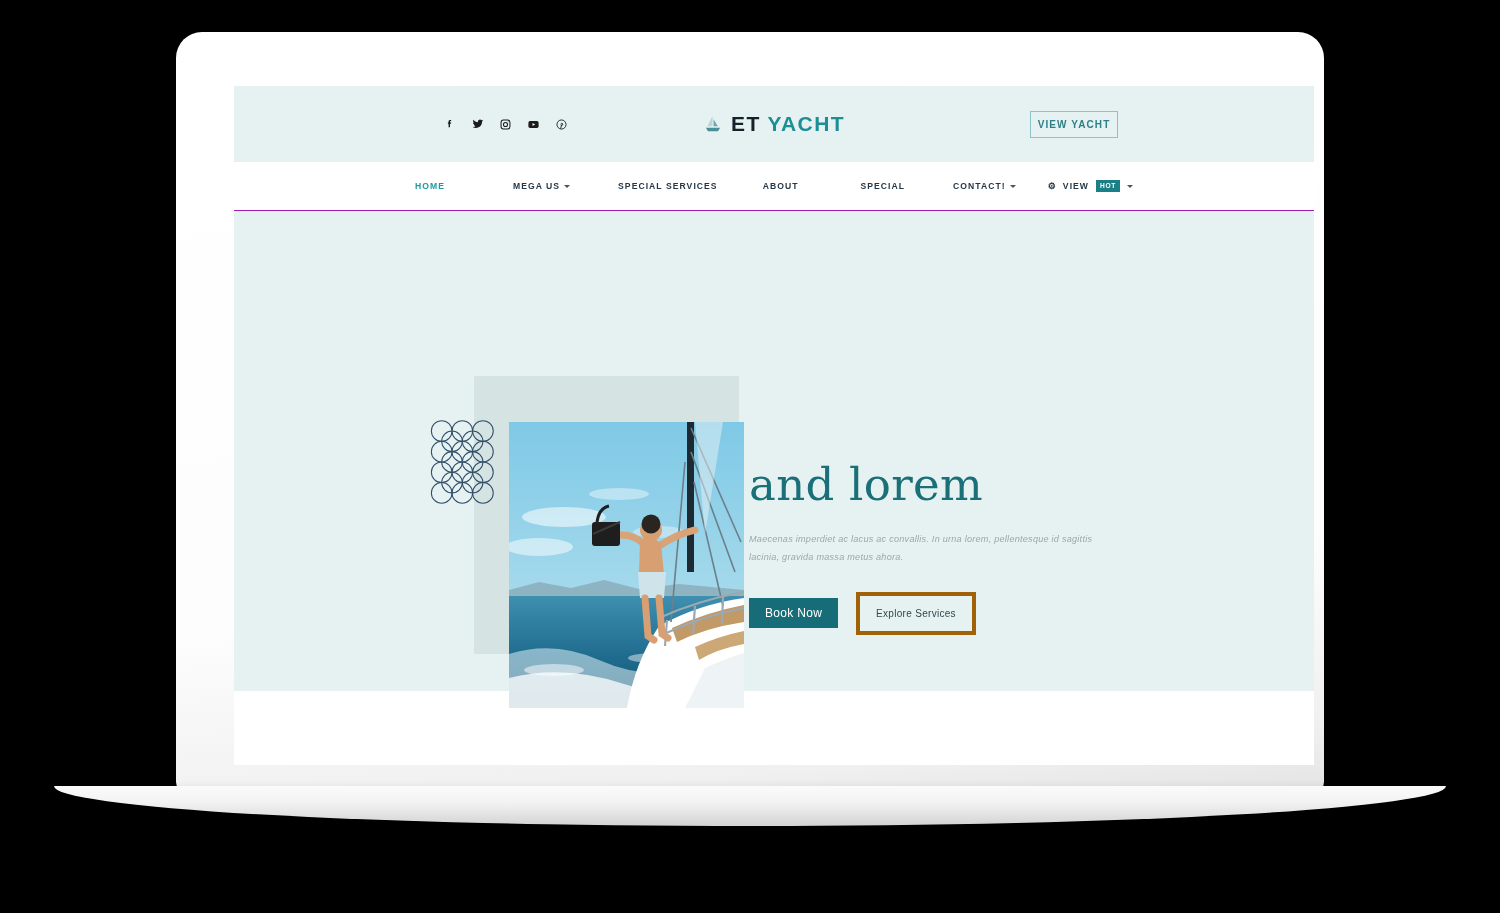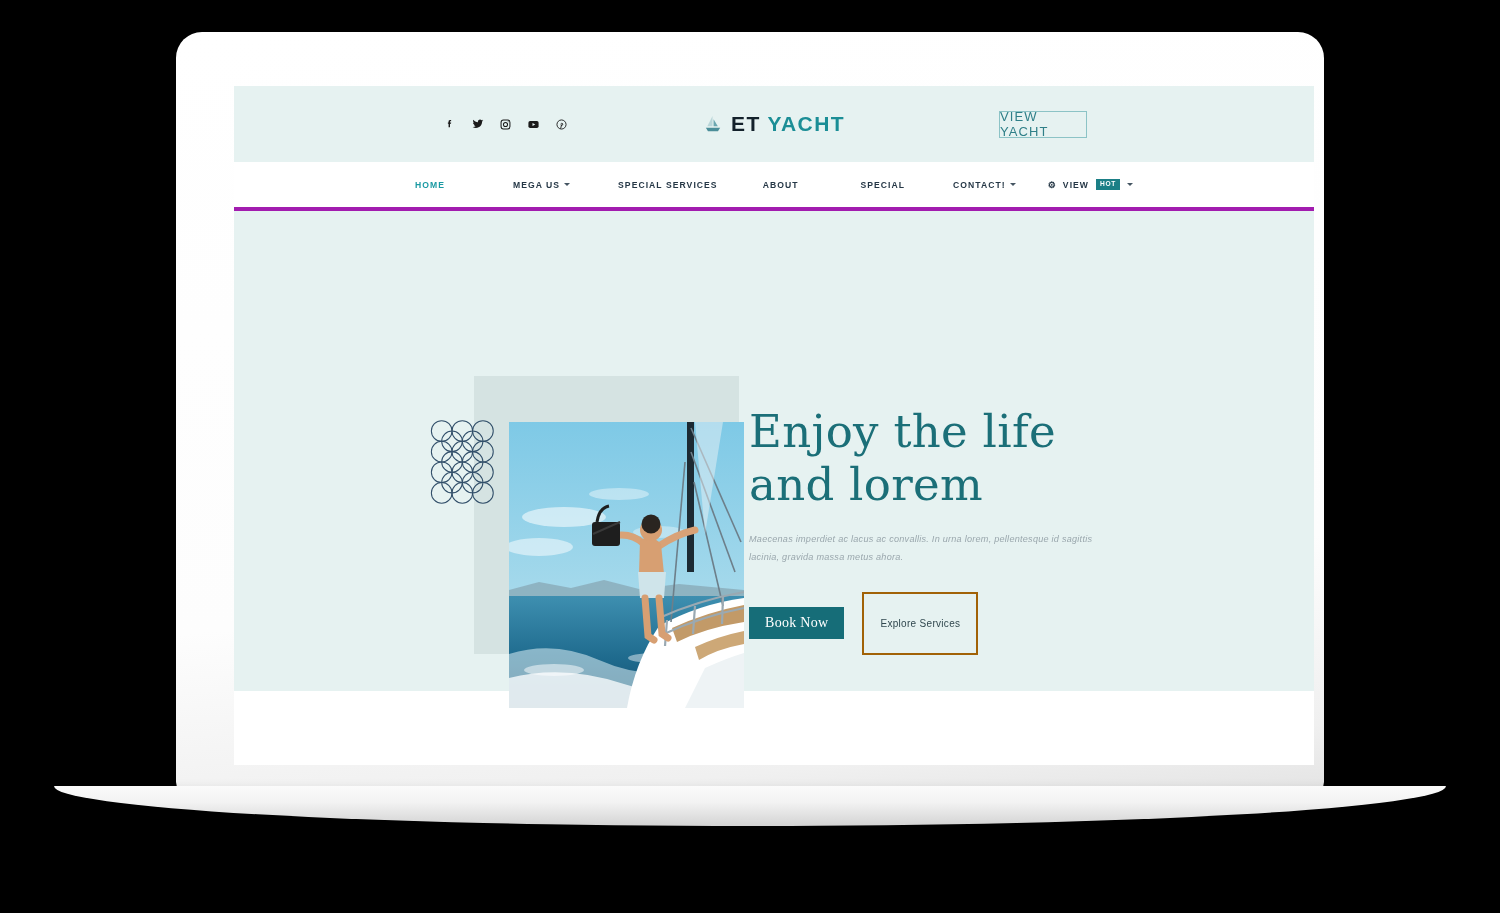--- a/index.html
+++ b/index.html
@@ -89,40 +89,40 @@
     font-size: 21px;
     font-weight: 700;
     letter-spacing: 1.4px;
     font-family: "Liberation Sans", sans-serif;
   }
   .brand-et { color: #13212b; }
   .brand-yacht { color: #1b8e96; }
 
   .view-yacht-btn {
     position: absolute;
-    right: 227px;
+    right: 196px;
     width: 88px; height: 27px;
     border: 1px solid #8cc3c6;
     background: transparent;
     color: #2f7f88;
-    font-size: 13px;
-    font-weight: 400;
+    font-size: 10px;
+    font-weight: 700;
     letter-spacing: 1.1px;
     display: flex; align-items: center; justify-content: center;
     cursor: pointer;
   }
 
   
   .navbar {
     height: 49px;
     background: #ffffff;
     display: flex;
     align-items: center;
     justify-content: center;
-    border-bottom: 4px solid #a21caf;
+    border-bottom: 1px solid #a21caf;
   }
   .nav-items {
     display: flex;
     align-items: center;
   }
   .nav-item {
     font-size: 8.6px;
     font-weight: 700;
     letter-spacing: 1.05px;
     color: #253746;
@@ -218,30 +218,30 @@
     margin-top: 25px;
     display: flex;
     align-items: center;
     gap: 18px;
   }
   .btn-primary {
     background: #166d78;
     color: #ffffff;
     border: none;
     padding: 8px 16px;
-    font-size: 14px;
+    font-size: 12px;
     letter-spacing: .3px;
     cursor: pointer;
-    font-family: Liberation Serif, serif;
+    font-family: Liberation Sans, sans-serif;
   }
   .btn-ghost {
     background: transparent;
     color: #31484f;
-    border: 2px solid #a16207;
-    padding: 24px 16px;
+    border: 4px solid #a16207;
+    padding: 12px 16px;
     font-size: 10px;
     letter-spacing: .3px;
     cursor: pointer;
     font-family: "Liberation Sans", sans-serif;
   }
 
   
   .cards-strip {
     position: absolute;
     left: 0; top: 552px;
@@ -463,21 +463,21 @@
               <rect x="83" y="100" width="28" height="24" rx="3" fill="#1e1e1e"></rect>
               <path d="M88 100 Q90 86 100 84" stroke="#1e1e1e" stroke-width="3" fill="none"></path>
               <path d="M84 112 L111 100" stroke="#3a3a3a" stroke-width="2"></path>
             </g>
           </svg>
         </div>
       </div>
 
       <div class="hero-copy">
         <h1 class="hero-title">
-          <span>Enjoy the life</span><br>
+          <br>
           <span>and lorem</span>
         </h1>
         <p class="hero-desc">Maecenas imperdiet ac lacus ac convallis. In urna lorem, pellentesque id sagittis lacinia, gravida massa metus ahora.</p>
         <div class="hero-actions">
           <button class="btn-primary">Book Now</button>
           <button class="btn-ghost">Explore Services</button>
         </div>
       </div>
 
       <div class="cards-strip">

